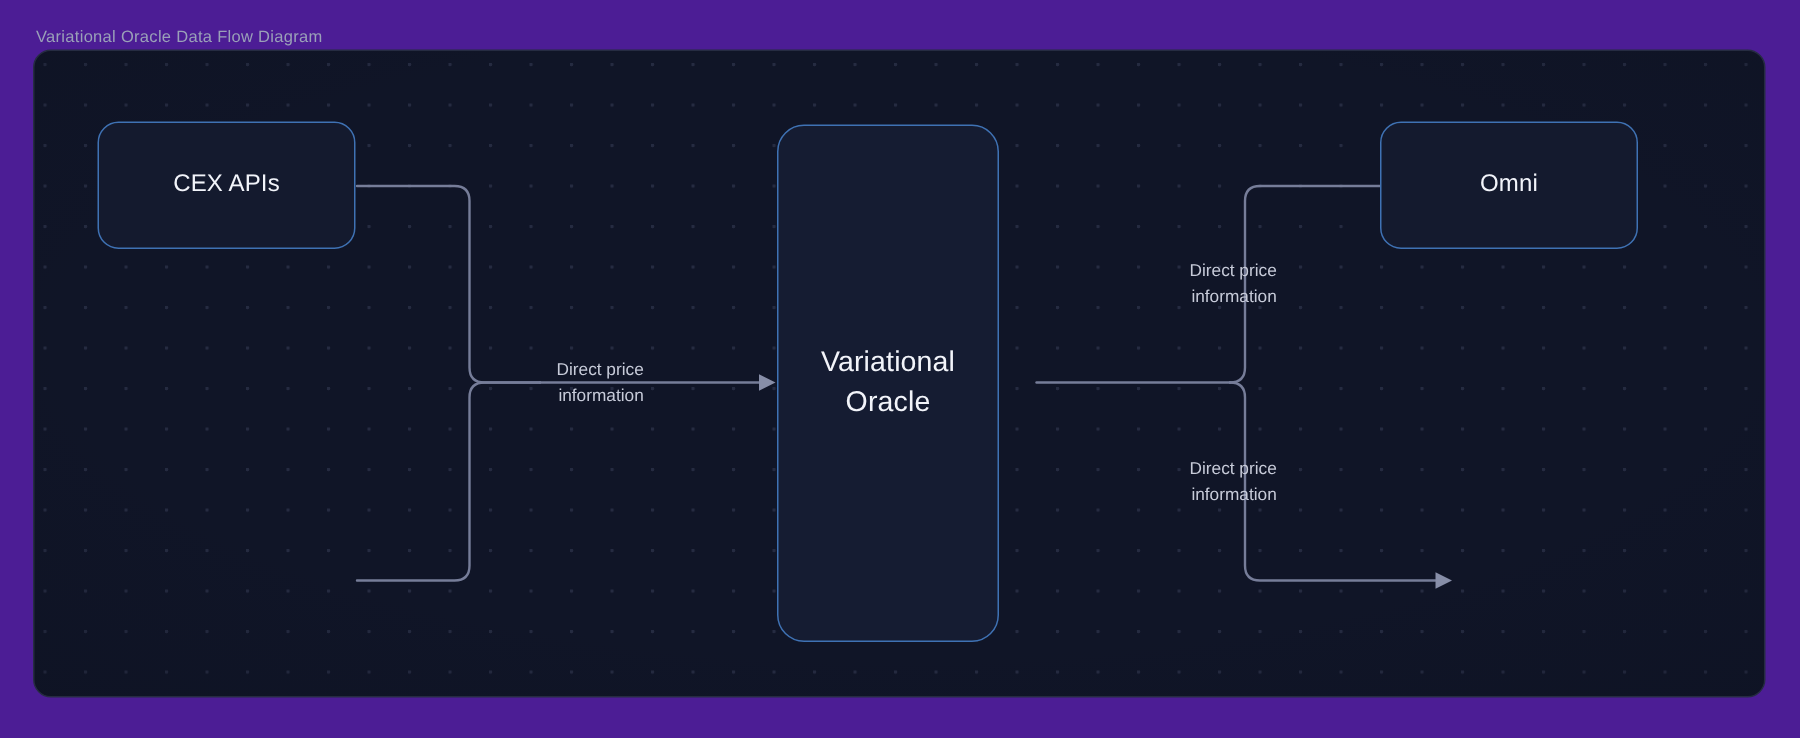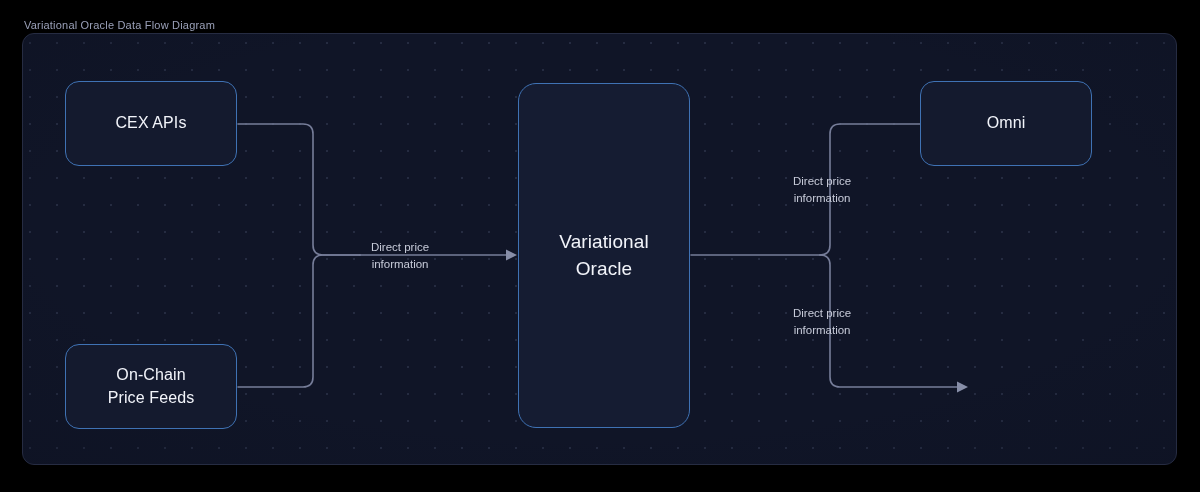--- a/index.html
+++ b/index.html
@@ -13,21 +13,21 @@
     height: 492px;
     overflow: hidden;
     font-family: "Liberation Sans", sans-serif;
     -webkit-font-smoothing: antialiased;
   }
 
   #stage {
     position: relative;
     width: 1200px;
     height: 492px;
-    background: #000000;
+    background: #4c1d95;
   }
 
   
   #diagram-title {
     position: absolute;
     left: 24px;
     top: 19px;
     font-size: 11px;
     letter-spacing: 0.2px;
     color: #9aa0b8;
@@ -103,32 +103,32 @@
   }
   .node.hub {
     font-size: 19px;
     letter-spacing: 0.1px;
     border-radius: 18px;
     background: #151c32;
   }
 
   #node-cex        { left: 65px;  top: 81px;  width: 172px; height: 85px; }
   #node-onchain    { left: 65px;  top: 344px; width: 172px; height: 85px; }
-  #node-oracle     { left: 518px; top: 83px;  width: 172px; height: 345px; }
+  #node-oracle     { left: 518px; top: 83px;  width: 148px; height: 345px; }
   #node-omni       { left: 920px; top: 81px;  width: 172px; height: 85px; }
   #node-pro        { left: 970px; top: 344px; width: 172px; height: 85px; }
 
   
   .edge-label {
     position: absolute;
     font-size: 11.5px;
     line-height: 1.48;
     color: #c7cbd9;
     white-space: pre-line;
-    text-align: center;
+    text-align: right;
     background: transparent;
   }
   #label-inbound  { left: 371px; top: 239px; }
   #label-omni     { left: 793px; top: 173px; }
   #label-pro      { left: 793px; top: 305px; }
 </style>
 </head>
 <body>
 
 <div id="stage">
@@ -150,22 +150,20 @@
 
     <path class="edge-path" d="M 820 255 Q 830 255 830 245 V 134 Q 830 124 840 124 H 957"></path>
     <polygon class="edge-arrow" points="957,118.5 968,124 957,129.5"></polygon>
 
     <path class="edge-path" d="M 820 255 Q 830 255 830 265 V 377 Q 830 387 840 387 H 957"></path>
     <polygon class="edge-arrow" points="957,381.5 968,387 957,392.5"></polygon>
   </svg>
 
   <div class="node small" id="node-cex">CEX APIs</div>
 
-  <div class="node small" id="node-onchain">On-Chain
-Price Feeds</div>
 
   <div class="node hub" id="node-oracle">Variational
 Oracle</div>
 
   <div class="node small" id="node-omni">Omni</div>
 
 
   <div class="edge-label" id="label-inbound">Direct price
 information</div>
 

